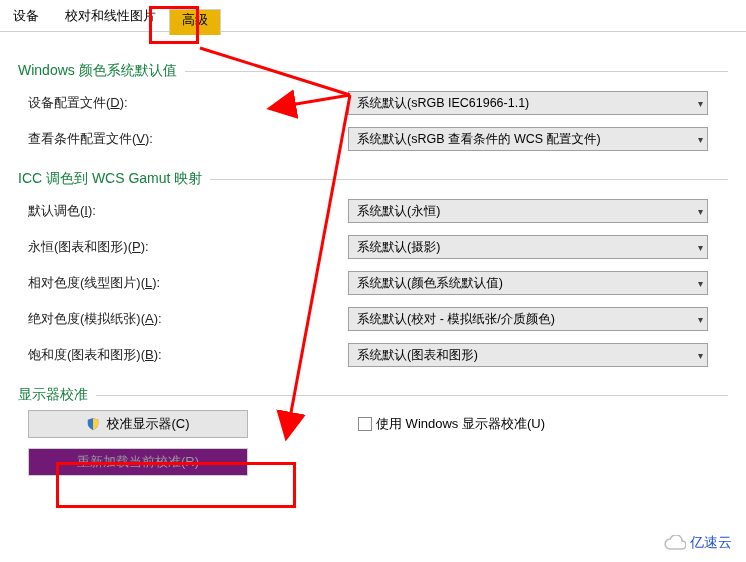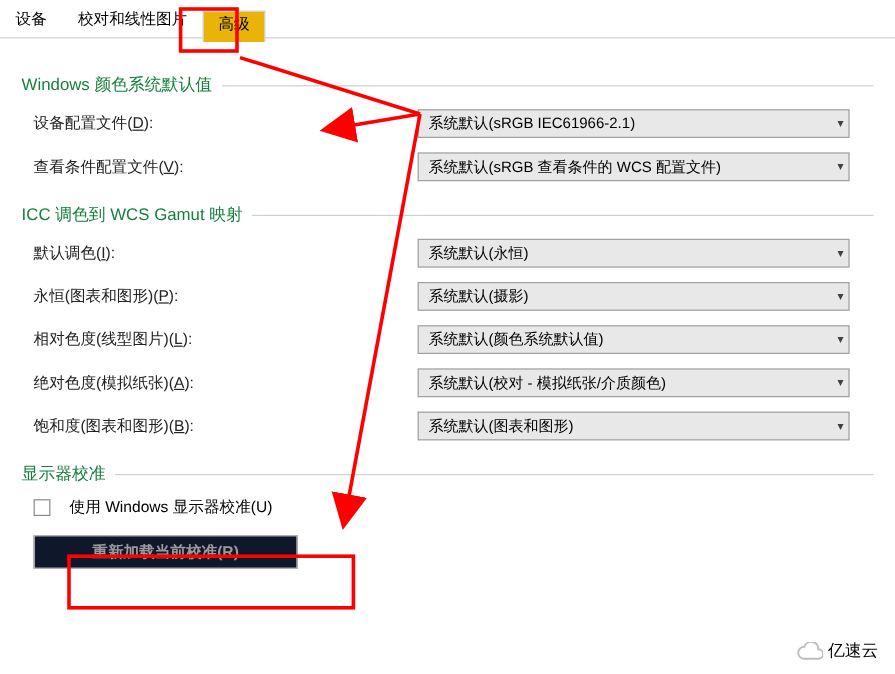--- a/index.html
+++ b/index.html
@@ -94,51 +94,50 @@
     background: #e6e6e6;
     border: 1px solid #b5b5b5;
     font-size: 13px;
     cursor: pointer;
     gap: 6px;
     min-width: 220px;
   }
   .btn.disabled {
     color: #9a9a9a;
     border-color: #cfcfcf;
-    background: #0f172a;
+    background: #701a75;
     cursor: default;
-    font-weight: bold;
   }
   .shield {
     width: 14px; height: 14px; display: inline-block;
   }
   .checkbox-row {
     display: flex;
     align-items: center;
-    gap: 16px;
+    gap: 4px;
     font-size: 13px;
   }
   .checkbox {
     width: 14px; height: 14px; border: 1px solid #8a8a8a; background: #fff;
   }
   .annot-box {
     position: absolute;
     border: 3px solid #ff0000;
     pointer-events: none;
   }
   .annot-arrow {
     position: absolute;
     pointer-events: none;
   }
   .logo {
     position: absolute;
     right: 14px;
     bottom: 10px;
     font-size: 14px;
-    color: #000000;
+    color: #1d4ed8;
     display: flex;
     align-items: center;
     gap: 4px;
     font-weight: 500;
   }
   .logo svg { opacity: .65; }
 </style>
 </head>
 <body>
 
@@ -153,21 +152,21 @@
   <div class="section-wrap">
     <div class="section-title">Windows 颜色系统默认值</div>
     <div class="section-line"></div>
   </div>
 
   <div class="row">
     <div class="row-label">
       <span>设备配置文件(</span><span class="ul">D</span><span>):</span>
     </div>
     <div class="dropdown">
-      <span class="dd-text">系统默认(sRGB IEC61966-2.1)</span>
+      <span class="dd-text">系统默认(sRGB IEC61966-1.1)</span>
       <span class="dd-arrow">▾</span>
     </div>
   </div>
 
   <div class="row">
     <div class="row-label">
       <span>查看条件配置文件(</span><span class="ul">V</span><span>):</span>
     </div>
     <div class="dropdown">
       <span class="dd-text">系统默认(sRGB 查看条件的 WCS 配置文件)</span>
@@ -229,20 +228,31 @@
       <span class="dd-arrow">▾</span>
     </div>
   </div>
 
   <div class="section-wrap">
     <div class="section-title">显示器校准</div>
     <div class="section-line"></div>
   </div>
 
   <div class="row" style="margin-top:6px;">
+    <div style="width:330px;">
+      <button class="btn">
+        <span class="shield">
+          <svg viewBox="0 0 16 16">
+              <path d="M8 1 L14 3 L14 8 C14 12 8 15 8 15 C8 15 2 12 2 8 L2 3 Z" fill="#2f77d0"></path>
+              <path d="M8 1 L14 3 L14 8 C14 12 8 15 8 15 Z" fill="#ffcf3a"></path>
+            </svg>
+        </span>
+        <span><span>校准显示器(</span><span class="ul">C</span><span>)</span></span>
+      </button>
+    </div>
     <div class="checkbox-row">
       <span class="checkbox"></span>
       <span><span>使用 Windows 显示器校准(</span><span class="ul">U</span><span>)</span></span>
     </div>
   </div>
 
   <div class="row" style="margin-top:4px;">
     <div style="width:330px;">
       <button class="btn disabled">
         <span><span>重新加载当前校准(</span><span class="ul">R</span><span>)</span></span>

